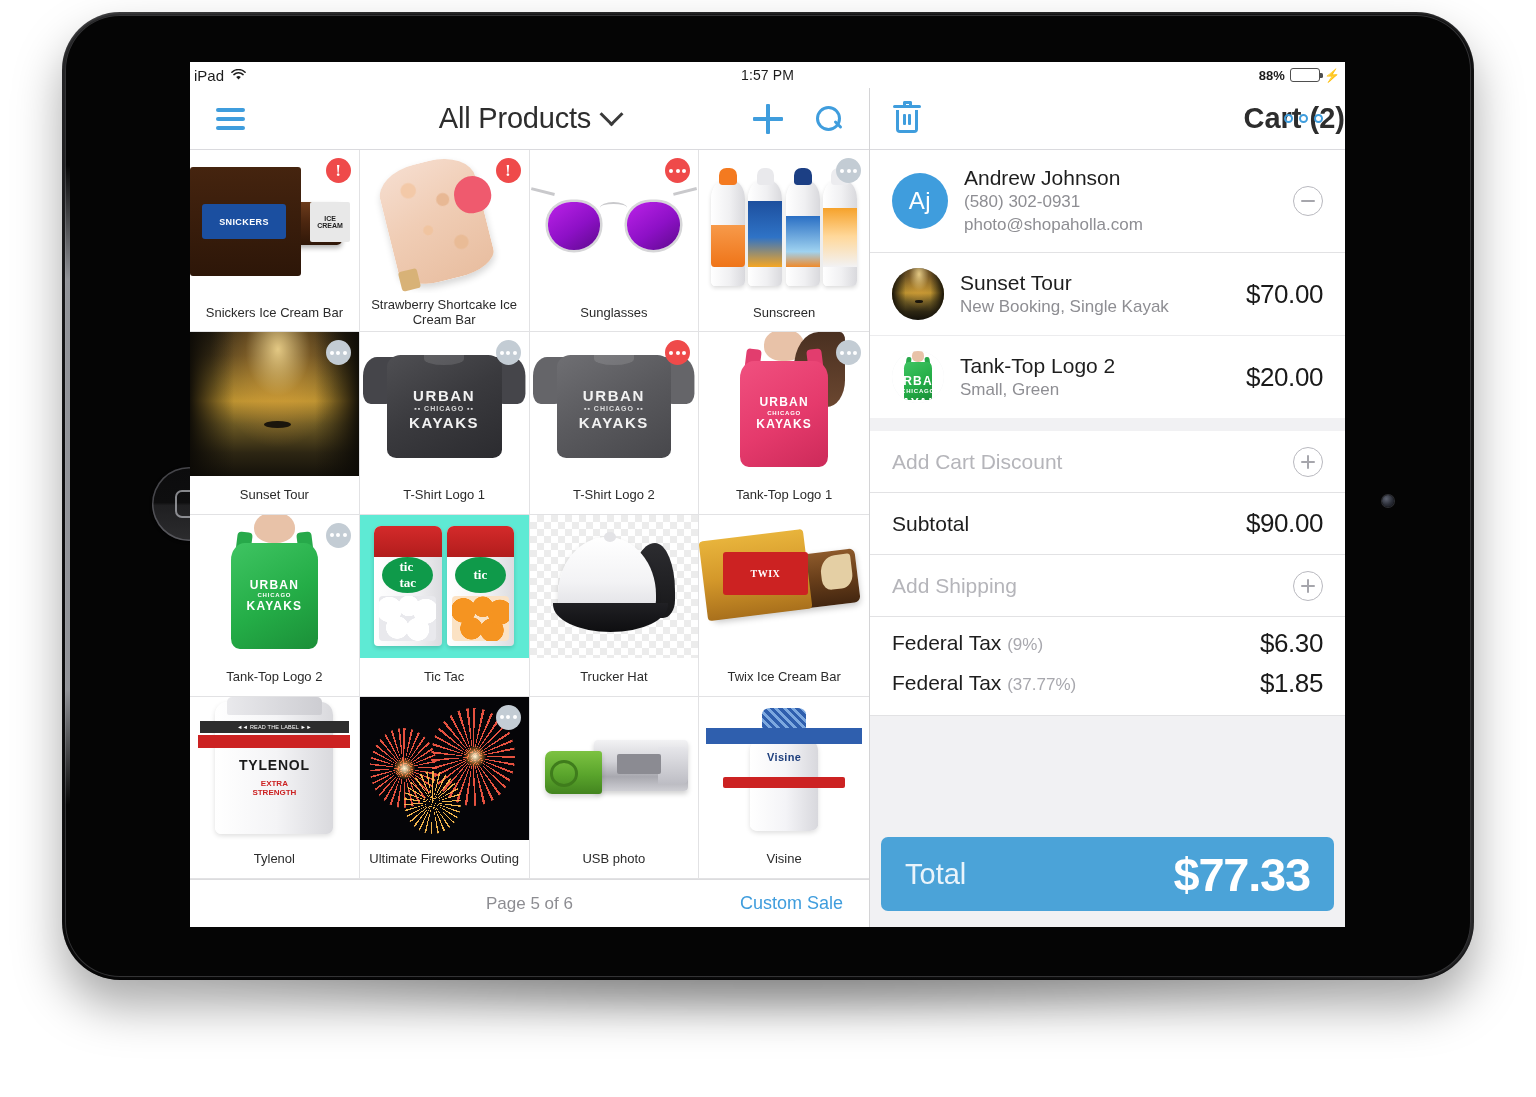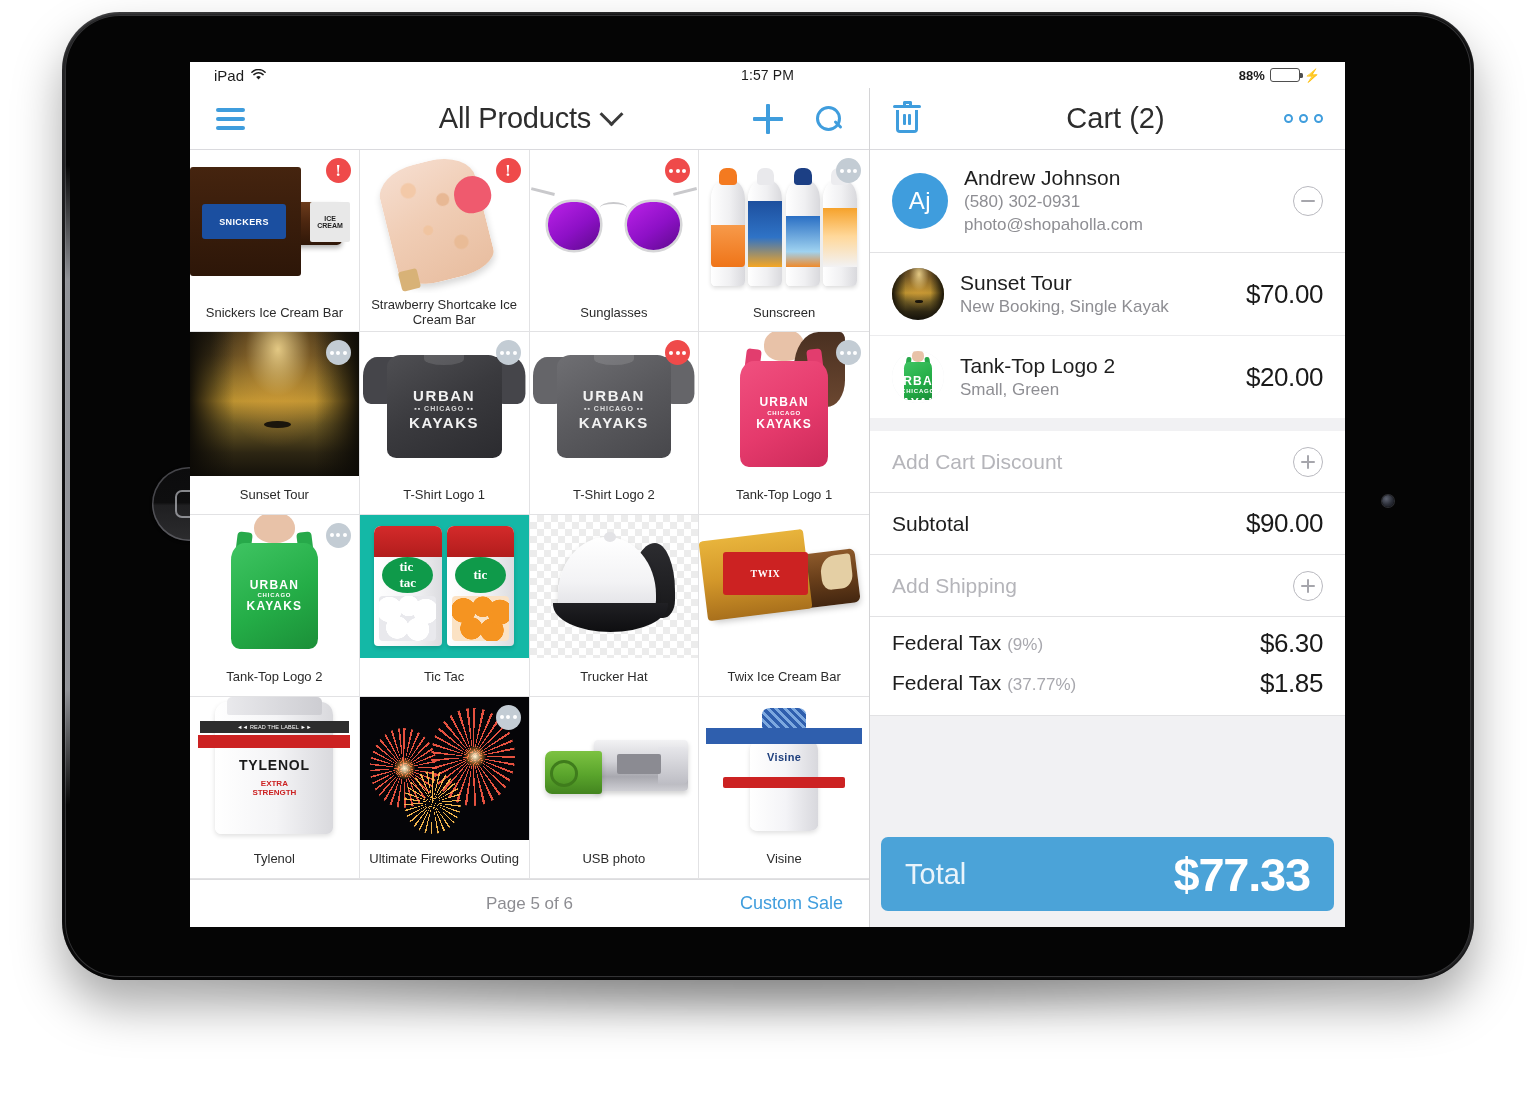--- a/index.html
+++ b/index.html
@@ -106,21 +106,21 @@
   
   #status-bar {
     height: 26px;
     flex: 0 0 26px;
     display: flex;
     align-items: center;
     background: #ffffff;
     font-size: 15px;
     color: #1c1c1c;
     position: relative;
-    padding: 0 24px;
+    padding: 0 4px;
   }
   .sb-left { display: flex; align-items: center; gap: 7px; }
   .sb-center {
     position: absolute; left: 0; right: 0;
     text-align: center;
     font-weight: normal;
     font-size: 14px;
     letter-spacing: 0.1px;
   }
   .sb-right {
@@ -310,24 +310,25 @@
   #cart-navbar {
     flex: 0 0 62px;
     display: flex; align-items: center;
     padding: 0 22px;
     background: #ffffff;
     border-bottom: 1px solid #dadade;
     position: relative;
   }
   #cart-title {
     position: absolute; left: 16px; right: 0;
-    text-align: center;
+    text-align: right;
     font-size: 29px;
     color: #2d2d2d;
     pointer-events: none;
+    font-weight: bold;
   }
   .trash-icon { width: 30px; height: 32px; position: relative; cursor: pointer; z-index: 2; }
   .trash-lid {
     position: absolute; top: 2px; left: 1px;
     width: 28px; height: 3.5px; background: #3f9ddd; border-radius: 1.5px;
   }
   .trash-handle {
     position: absolute; top: -2px; left: 10.5px;
     width: 9px; height: 5px;
     border: 3px solid #3f9ddd; border-bottom: none;
@@ -661,21 +662,21 @@
   }
   .tank-text {
     position: absolute; left: 0; right: 0; top: 44%;
     text-align: center;
     color: #fff; font-size: 12px; font-weight: bold;
     letter-spacing: 1.2px; line-height: 1.2;
   }
   .tank-text small { font-size: 6px; display: block; letter-spacing: 0.8px; }
 
   
-  .art-tictac { background: #14b8a6; position: absolute; inset: 0; display: flex; align-items: center; justify-content: center; gap: 3%; }
+  .art-tictac { background: #5eead4; position: absolute; inset: 0; display: flex; align-items: center; justify-content: center; gap: 3%; }
   .tt-pack {
     width: 40%; height: 84%;
     position: relative;
     border-radius: 7px 7px 4px 4px;
     background: linear-gradient(to right, #ffffff 0%, #f2f2f4 58%, #dcdce0 100%);
     box-shadow: 0 2px 4px rgba(0,0,0,0.16);
     overflow: hidden;
   }
   .tt-top { position: absolute; top: 0; left: 0; right: 0; height: 26%; background: linear-gradient(to bottom, #d42a2a, #b21d1d); }
   .tt-oval {

